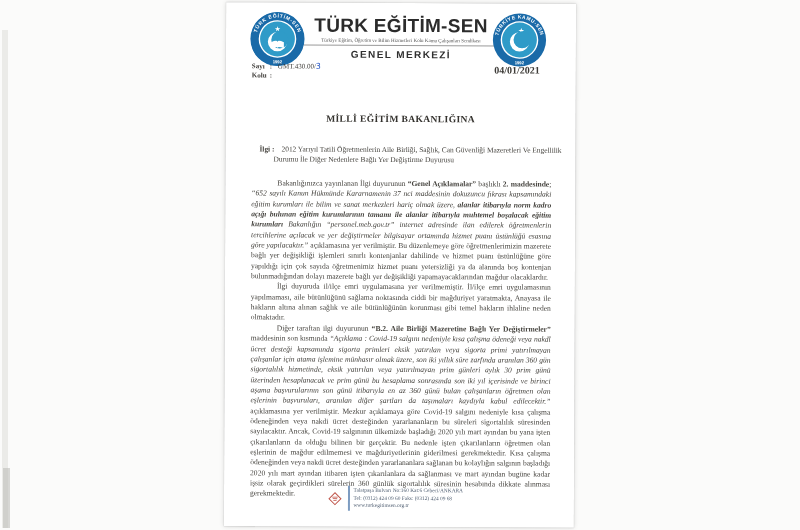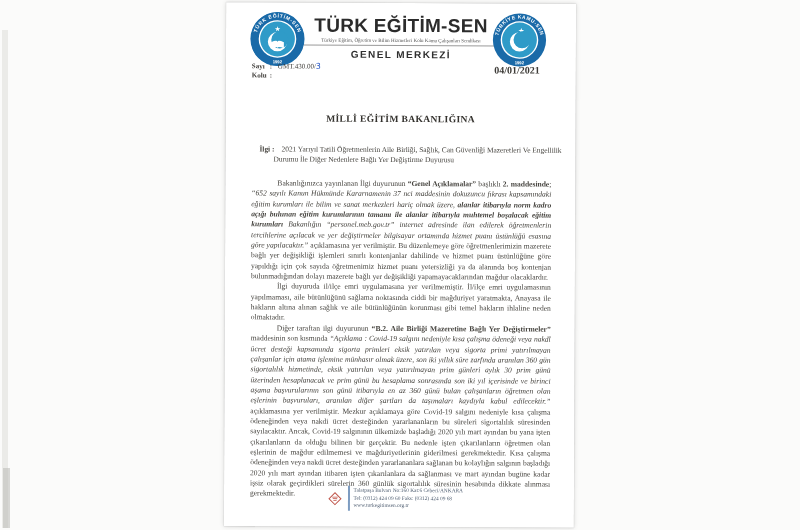--- a/index.html
+++ b/index.html
@@ -131,21 +131,21 @@
     </div>
     <div class="meta-row">
       <span class="meta-label">Kolu</span>
       <span class="meta-colon">:</span>
     </div>
   </div>
   <div class="doc-date">04/01/2021</div>
 
   <div class="recipient">MİLLİ EĞİTİM BAKANLIĞINA</div>
 
-  <div class="ilgi"><span class="ilgi-label">İlgi :</span><span>2021 Yarıyıl Tatili Öğretmenlerin Aile Birliği, Sağlık, Can Güvenliği Mazeretleri Ve Engellilik Durumu İle Diğer Nedenlere Bağlı Yer Değiştirme Duyurusu</span></div>
+  <div class="ilgi"><span class="ilgi-label">İlgi :</span><span>2012 Yarıyıl Tatili Öğretmenlerin Aile Birliği, Sağlık, Can Güvenliği Mazeretleri Ve Engellilik Durumu İle Diğer Nedenlere Bağlı Yer Değiştirme Duyurusu</span></div>
 
   <div class="body-text">
     <p><span>Bakanlığınızca yayınlanan İlgi duyurunun </span><span class="b">“Genel Açıklamalar”</span><span> başlıklı </span><span class="b">2. maddesinde</span><span>; </span><span class="i">“652 sayılı Kanun Hükmünde Kararnamenin 37 nci maddesinin dokuzuncu fıkrası kapsamındaki eğitim kurumları ile bilim ve sanat merkezleri hariç olmak üzere, </span><span class="b i">alanlar itibarıyla norm kadro açığı bulunan eğitim kurumlarının tamamı ile alanlar itibarıyla muhtemel boşalacak eğitim kurumları </span><span class="i">Bakanlığın “personel.meb.gov.tr” internet adresinde ilan edilerek öğretmenlerin tercihlerine açılacak ve yer değiştirmeler bilgisayar ortamında hizmet puanı üstünlüğü esasına göre yapılacaktır.”</span><span> açıklamasına yer verilmiştir. Bu düzenlemeye göre öğretmenlerimizin mazerete bağlı yer değişikliği işlemleri sınırlı kontenjanlar dahilinde ve hizmet puanı üstünlüğüne göre yapıldığı için çok sayıda öğretmenimiz hizmet puanı yetersizliği ya da alanında boş kontenjan bulunmadığından dolayı mazerete bağlı yer değişikliği yapamayacaklarından mağdur olacaklardır.</span></p>
     <p><span>İlgi duyuruda il/ilçe emri uygulamasına yer verilmemiştir. İl/ilçe emri uygulamasının yapılmaması, aile bütünlüğünü sağlama noktasında ciddi bir mağduriyet yaratmakta, Anayasa ile hakların altına alınan sağlık ve aile bütünlüğünün korunması gibi temel hakların ihlaline neden olmaktadır.</span></p>
     <p><span>Diğer taraftan ilgi duyurunun </span><span class="b">“B.2. Aile Birliği Mazeretine Bağlı Yer Değiştirmeler”</span><span> maddesinin son kısmında </span><span class="i">“Açıklama : Covid-19 salgını nedeniyle kısa çalışma ödeneği veya nakdî ücret desteği kapsamında sigorta primleri eksik yatırılan veya sigorta primi yatırılmayan çalışanlar için atama işlemine münhasır olmak üzere, son iki yıllık süre zarfında aranılan 360 gün sigortalılık hizmetinde, eksik yatırılan veya yatırılmayan prim günleri aylık 30 prim günü üzerinden hesaplanacak ve prim günü bu hesaplama sonrasında son iki yıl içerisinde ve birinci aşama başvurularının son günü itibarıyla en az 360 günü bulan çalışanların öğretmen olan eşlerinin başvuruları, aranılan diğer şartları da taşımaları kaydıyla kabul edilecektir.”</span><span> açıklamasına yer verilmiştir. Mezkur açıklamaya göre Covid-19 salgını nedeniyle kısa çalışma ödeneğinden veya nakdi ücret desteğinden yararlananların bu süreleri sigortalılık süresinden sayılacaktır. Ancak, Covid-19 salgınının ülkemizde başladığı 2020 yılı mart ayından bu yana işten çıkarılanların da olduğu bilinen bir gerçektir. Bu nedenle işten çıkarılanların öğretmen olan eşlerinin de mağdur edilmemesi ve mağduriyetlerinin giderilmesi gerekmektedir. Kısa çalışma ödeneğinden veya nakdi ücret desteğinden yararlananlara sağlanan bu kolaylığın salgının başladığı 2020 yılı mart ayından itibaren işten çıkarılanlara da sağlanması ve mart ayından bugüne kadar işsiz olarak geçirdikleri sürelerin 360 günlük sigortalılık süresinin hesabında dikkate alınması gerekmektedir.</span></p>
   </div>
 
   <div class="footer">
     <svg viewBox="0 0 20 20" width="20" height="20">
       <rect x="5.8" y="5.8" width="8.4" height="8.4" fill="#ffffff" stroke="#c0564b" stroke-width="1" transform="rotate(45 10 10)"></rect>

